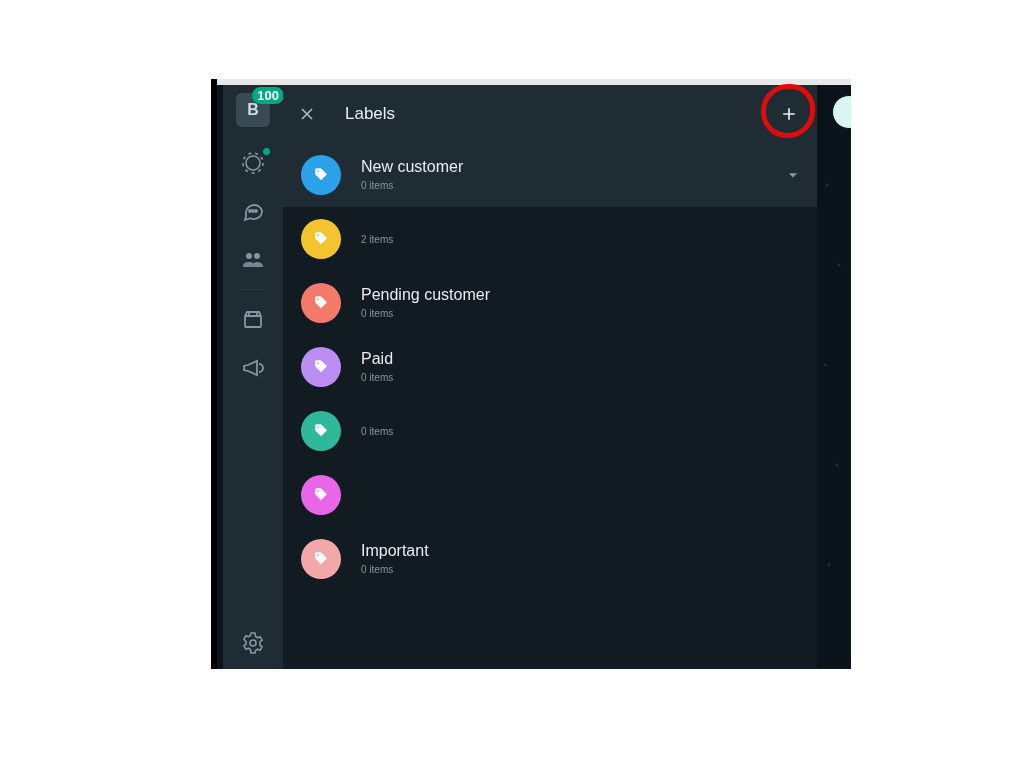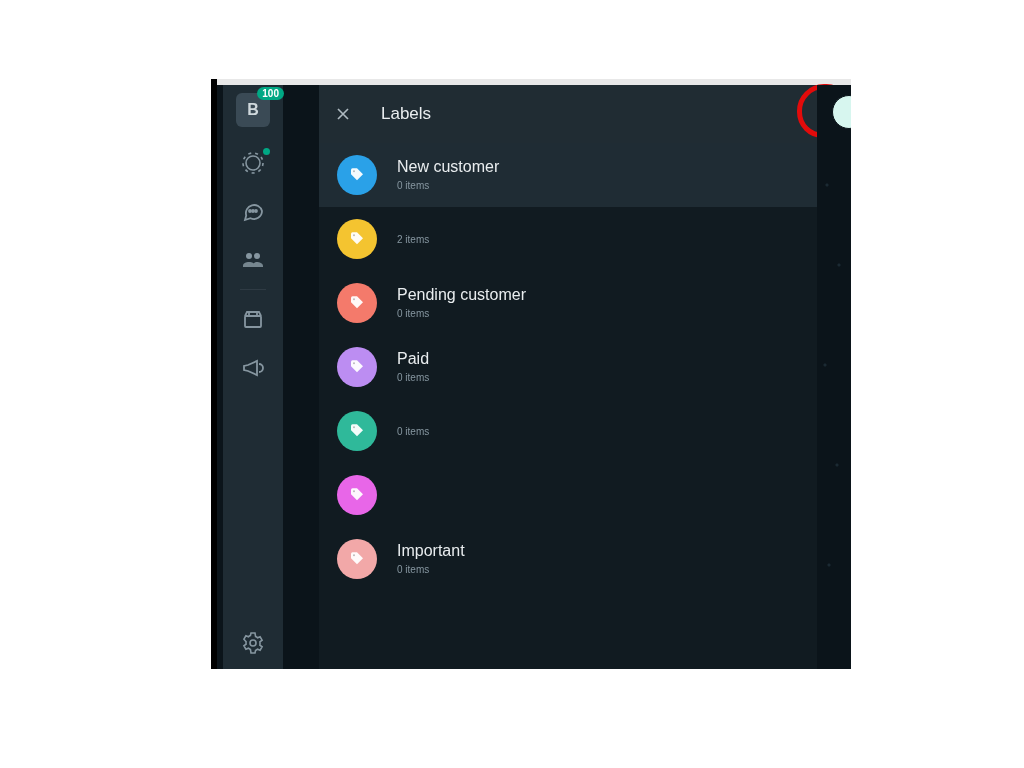--- a/index.html
+++ b/index.html
@@ -13,30 +13,30 @@
   .window::before{
     content:""; position:absolute; left:0; top:0; right:0; height:6px; background:#e8e8e8;
   }
 
   .rail {
     position:absolute; left:6px; top:6px; width:60px; height:calc(100% - 6px);
     background:#1f2c34; display:flex; flex-direction:column; align-items:center;
     padding-top:8px; gap:24px;
   }
   .rail .logo{ width:34px; height:34px; border-radius:6px; background:#3a4a55; display:flex; align-items:center; justify-content:center; color:#cfd8dc; font-weight:bold; position:relative; font-size:16px;}
-  .badge{ position:absolute; top:-6px; right:-14px; background:#00a884; color:#fff; font-size:10px; font-weight:bold; padding:1px 5px; border-radius:9px;}
+  .badge{ position:absolute; top:-6px; right:-14px; background:#00a884; color:#fff; font-size:13px; font-weight:bold; padding:1px 5px; border-radius:9px;}
   .rail-icon{ width:24px; height:24px; color:#8696a0; display:flex; align-items:center; justify-content:center; position:relative;}
   .status-dot{ position:absolute; top:-3px; right:-5px; width:7px; height:7px; border-radius:50%; background:#00a884;}
   .rail-div{ width:26px; height:1px; background:#2f3b44; margin:-6px 0;}
   .rail-spacer{ flex:1;}
   .rail-bottom{ margin-bottom:14px;}
 
   .panel {
     position:absolute; left:66px; top:6px; width:540px; height:calc(100% - 6px);
-    background:#111b21; color:#e9edef; display:flex; flex-direction:column;margin-left:36px;
+    background:#111b21; color:#e9edef; display:flex; flex-direction:column;
   }
   .panel-header{
     display:flex; align-items:center; gap:26px; padding:14px 16px 14px 12px;
     background:#202c33; height:58px;
   }
   .close-btn{ width:24px; height:24px; color:#aebac1; display:flex; align-items:center; justify-content:center; cursor:pointer;}
   .panel-title{ font-size:17px; font-weight:500; color:#e9edef;}
   .hdr-spacer{ flex:1;}
   .add-btn{ width:36px; height:36px; border-radius:50%; color:#e9edef; display:flex; align-items:center; justify-content:center; cursor:pointer; position:relative;}
   .circle-mark{ position:absolute; top:-12px; left:-10px; width:54px; height:54px; border:5px solid #e20b0b; border-radius:50% 45% 50% 48%; pointer-events:none;}

